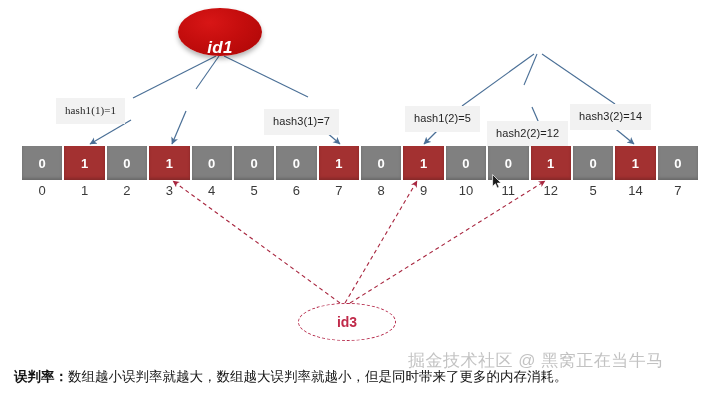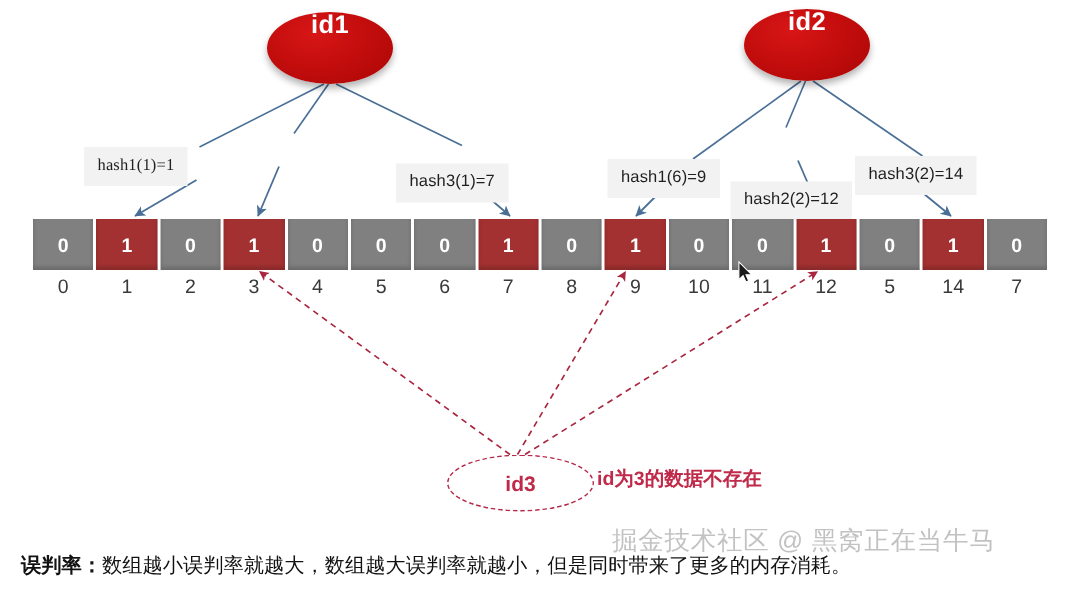--- a/index.html
+++ b/index.html
@@ -31,22 +31,23 @@
     height: 403px;
     pointer-events: none;
   }
   
   .id-ellipse {
     position: absolute;
     border-radius: 50%;
     background: radial-gradient(ellipse at 38% 30%, #d81616 0%, #c40d0d 45%, #ab0606 100%);
     box-shadow: 0 3px 5px rgba(0,0,0,0.30);
     display: flex;
-    align-items: flex-start;
+    align-items: flex-end;
     justify-content: center;
+    font-style: italic;
   }
   .id-ellipse span {
     color: #ffffff;
     font-size: 17px;
     font-weight: 600;
     letter-spacing: 0.3px;
     line-height: 1;
   }
   #id1-ellipse { left: 178px; top: 8px;  width: 84px; height: 48px; }
   #id2-ellipse { left: 496px; top: 6px;  width: 84px; height: 48px; }
@@ -222,27 +223,24 @@
       <line x1="340" y1="303" x2="173" y2="181"></line>
       <line x1="345" y1="303" x2="417" y2="181"></line>
       <line x1="350" y1="303" x2="545" y2="181"></line>
     </g>
   </svg>
 
   <div class="id-ellipse" id="id1-ellipse">
     <span>id1</span>
   </div>
 
-  <div class="id-ellipse" id="id2-ellipse">
-    <span>id2</span>
-  </div>
 
   <div class="hash-label" id="hash-label-0">hash1(1)=1</div>
   <div class="hash-label" id="hash-label-2">hash3(1)=7</div>
-  <div class="hash-label" id="hash-label-3">hash1(6)=9</div>
+  <div class="hash-label" id="hash-label-3">hash1(2)=5</div>
   <div class="hash-label" id="hash-label-4">hash2(2)=12</div>
   <div class="hash-label" id="hash-label-5">hash3(2)=14</div>
 
   <div id="bit-array">
       <div class="bit-cell off">0</div>
       <div class="bit-cell on">1</div>
       <div class="bit-cell off">0</div>
       <div class="bit-cell on">1</div>
       <div class="bit-cell off">0</div>
       <div class="bit-cell off">0</div>
@@ -273,21 +271,20 @@
       <div class="index-label">11</div>
       <div class="index-label">12</div>
       <div class="index-label">5</div>
       <div class="index-label">14</div>
       <div class="index-label">7</div>
     </div>
 
   <div id="id3-ellipse">
     <span>id3</span>
   </div>
-  <div id="id3-note">id为3的数据不存在</div>
 
   <div id="caption">
     <span id="caption-term">误判率：</span><span id="caption-text">数组越小误判率就越大，数组越大误判率就越小，但是同时带来了更多的内存消耗。</span>
   </div>
 
   <div id="watermark">掘金技术社区 @ 黑窝正在当牛马</div>
 
   <svg id="mouse-cursor" viewBox="0 0 11 15">
     <path d="M0.6,0.6 L0.6,12.4 L3.4,9.7 L5.3,14.0 L7.1,13.2 L5.3,9.1 L9.1,9.1 Z" fill="#1a1a1a" stroke="#ffffff" stroke-width="0.7"></path>
   </svg>

